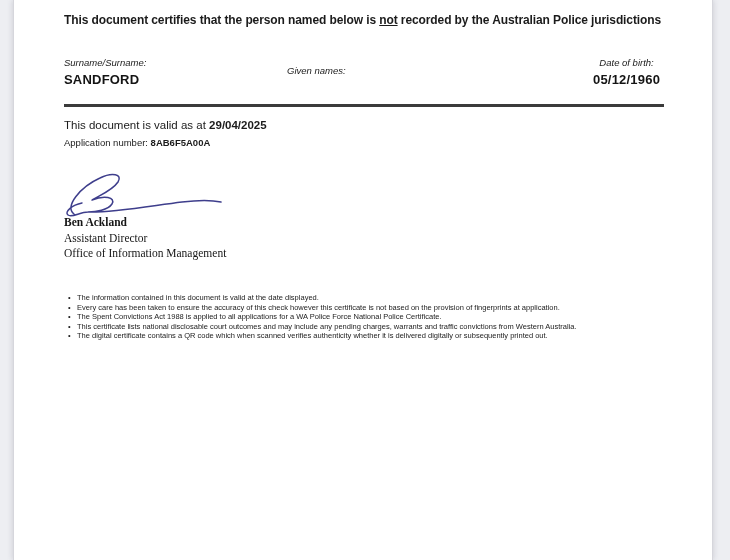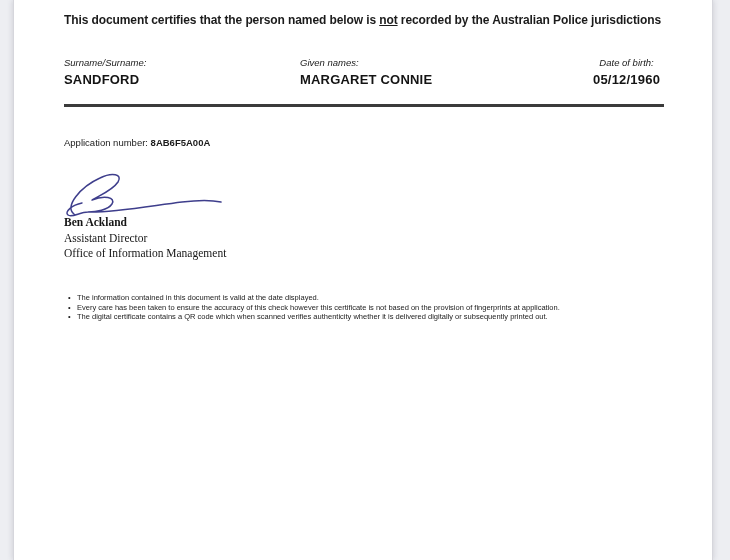--- a/index.html
+++ b/index.html
@@ -56,21 +56,21 @@
     color: #1b1b1b;
   }
   .field-value {
     font-weight: bold;
     font-size: 13px;
     letter-spacing: 0.2px;
     margin-top: 4px;
     color: #141414;
   }
   .f0 { left: 0; }
-  .f1 { left: 236px; }
+  .f1 { left: 223px; margin-top: 8px; }
   .f2 { left: 529px; text-align: center; }
 
   .rule {
     position: absolute;
     left: 50px;
     top: 104px;
     width: 600px;
     height: 0;
     border-top: 3px solid #3b3b3b;
   }
@@ -149,45 +149,47 @@
       <div class="line"><span>This document certifies that the person named below is </span><span class="underline">not</span><span> recorded by the Australian Police jurisdictions</span></div>
     </div>
 
     <div class="fields">
       <div class="field f0">
         <div class="field-label">Surname/Surname:</div>
         <div class="field-value">SANDFORD</div>
       </div>
       <div class="field f1">
         <div class="field-label">Given names:</div>
-        <div class="field-value">MARGARET CONNIE</div>
       </div>
       <div class="field f2">
         <div class="field-label">Date of birth:</div>
         <div class="field-value">05/12/1960</div>
       </div>
     </div>
 
     <div class="rule"></div>
 
+    <div class="valid-line"><span>This document is valid as at </span><span class="bold">29/04/2025</span></div>
 
     <div class="app-line"><span>Application number: </span><span class="bold">8AB6F5A00A</span></div>
 
     <div class="signature">
       <svg width="175" height="52" viewBox="0 0 175 52">
         <path d="M 20 45 C 10 38, 26 18, 46 9 C 58 3, 69 5, 64 13 C 58 22, 44 27, 38 31 C 50 26, 62 28, 58 35 C 54 41, 42 43, 34 43 C 26 43, 18 49, 14 46 C 10 43, 18 36, 28 34 M 34 43 C 56 44, 96 37, 128 33 C 144 31, 158 31, 167 33" fill="none" stroke="#3e3e8c" stroke-width="1.5" stroke-linecap="round" stroke-linejoin="round"></path>
       </svg>
     </div>
 
     <div class="signatory">
       <div class="name">Ben Ackland</div>
       <div>Assistant Director</div>
       <div>Office of Information Management</div>
     </div>
 
     <ul class="notes">
       <li>The information contained in this document is valid at the date displayed.</li>
       <li>Every care has been taken to ensure the accuracy of this check however this certificate is not based on the provision of fingerprints at application.</li>
+      <li>The Spent Convictions Act 1988 is applied to all applications for a WA Police Force National Police Certificate.</li>
+      <li>This certificate lists national disclosable court outcomes and may include any pending charges, warrants and traffic convictions from Western Australia.</li>
       <li>The digital certificate contains a QR code which when scanned verifies authenticity whether it is delivered digitally or subsequently printed out.</li>
     </ul>
 
   </div>
 </div>
 
 </body></html>

